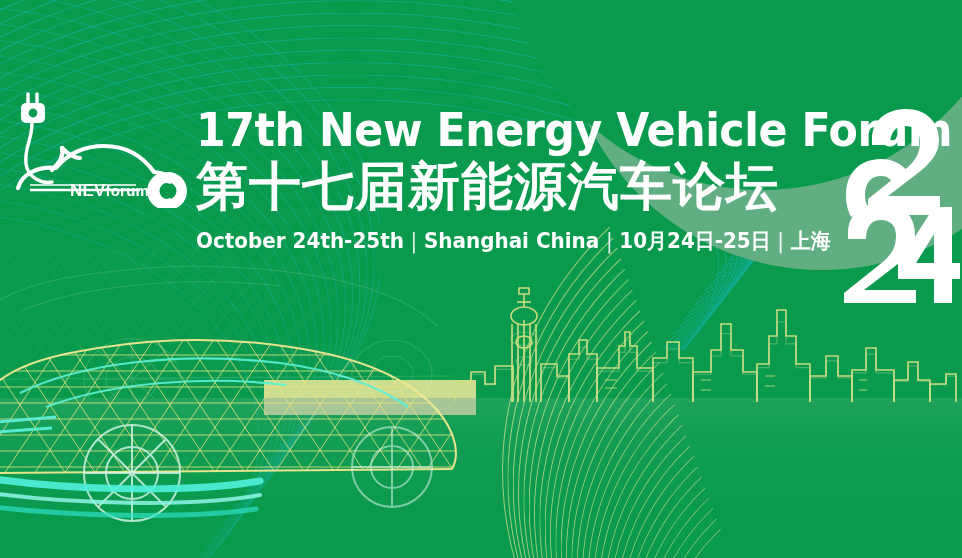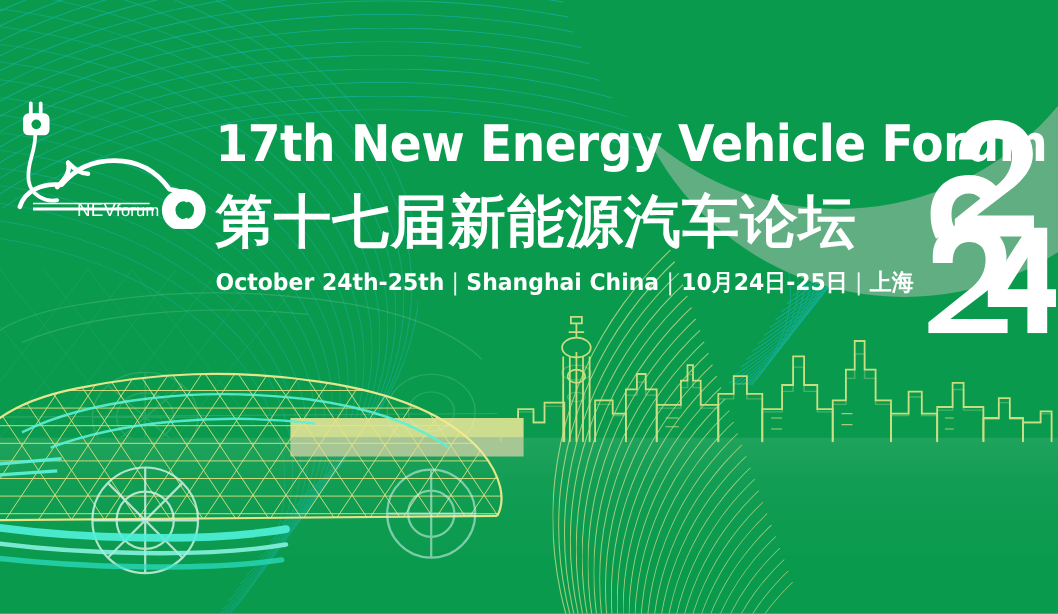--- a/index.html
+++ b/index.html
@@ -145,22 +145,22 @@
   }
   .logo svg{display:block;width:100%;height:100%;}
   .logo-text{
     position:absolute;
     left:70px;top:181px;
     color:#ffffff;
     font-size:17px;
     letter-spacing:.2px;
     white-space:nowrap;
   }
-  .logo-text .nev{font-weight:normal;margin-top:16px;}
-  .logo-text .forum{font-weight:normal;font-size:15px;}
+  .logo-text .nev{font-weight:bold;margin-top:16px;}
+  .logo-text .forum{font-weight:bold;font-size:15px;}
 
   
   .year{
     position:absolute;
     left:838px;top:103px;
     width:122px;height:200px;
   }
   .year svg{display:block;width:100%;height:100%;}
 
   
@@ -182,21 +182,21 @@
   }
   .title-cn1,.title-cn2{
     color:#ffffff;
     font-family:"DejaVu Sans",sans-serif;
     font-weight:bold;
     font-size:52px;
     line-height:60px;
     letter-spacing:1px;
     white-space:nowrap;
   }
-  .title-cn1{margin-top:16px;}
+  .title-cn1{margin-top:0;}
   .title-cn2{margin-top:-2px;}
 
   .meta{
     margin-top:12px;
     color:#ffffff;
     font-family:"DejaVu Sans",sans-serif;
     font-weight:bold;
     font-size:21px;
     line-height:26px;
     white-space:nowrap;

